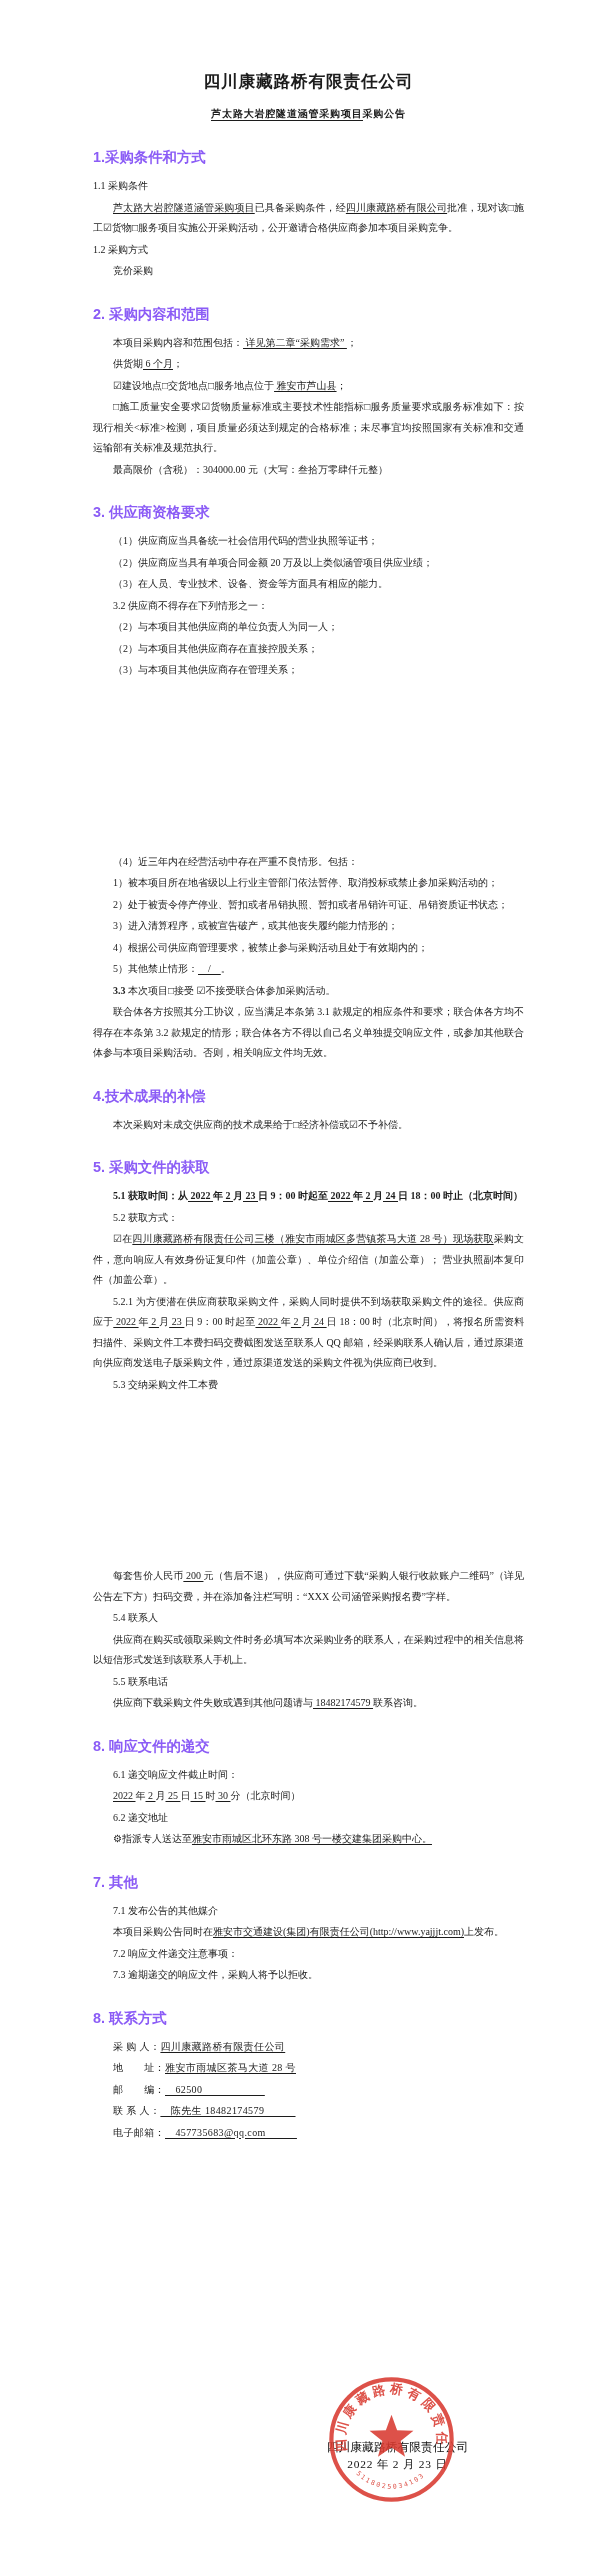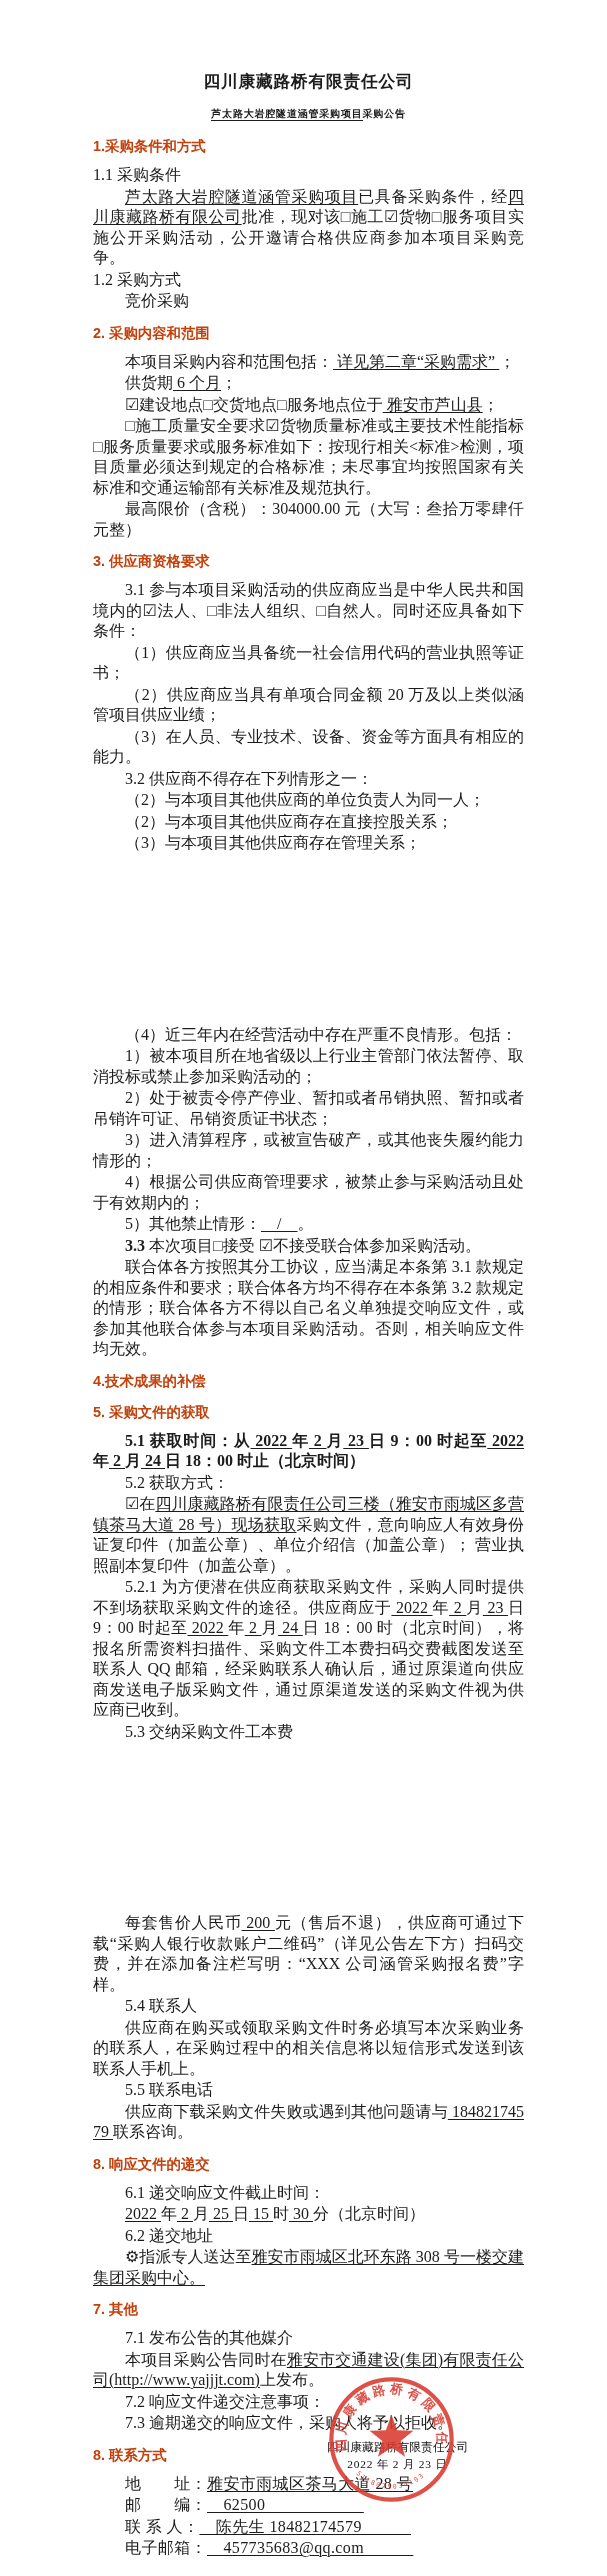--- a/index.html
+++ b/index.html
@@ -12,24 +12,24 @@
     text-align:center;font-family:"Liberation Sans","DejaVu Sans",sans-serif;
     font-weight:700;font-size:16.7px;line-height:23px;margin:0 0 10px 0;letter-spacing:0.8px;
   }
   .title2{
     text-align:center;font-family:"Liberation Sans","DejaVu Sans",sans-serif;
     font-weight:700;font-size:10px;line-height:22px;margin:0 0 6px 0;letter-spacing:0.8px;
   }
   .title2 .u-title{border-bottom:1.5px solid #1c1c1c;padding-bottom:0.8px;}
   .sec-h{
     font-family:"Liberation Sans","DejaVu Sans",sans-serif;font-weight:700;
-    font-size:14.4px;line-height:20px;margin:11px 0 9px 0;color:#c2410c;
+    font-size:14.4px;line-height:20px;margin:22px 0 9px 0;color:#8b5cf6;
   }
   .para{
-    font-size:16px;line-height:20.5px;margin:1px 0;text-align:justify;
+    font-size:10px;line-height:20.5px;margin:1px 0;text-align:justify;
     text-indent:2em;word-break:break-all;
   }
   .para.sub{text-indent:0;}
   .para.contact{text-indent:2em;letter-spacing:0.4px;}
   .pgbrk{margin-top:171px;}
   .u{text-decoration:underline;text-underline-offset:2.3px;text-decoration-thickness:0.8px;}
   .b{font-weight:700;}
   
   .signature{
     position:absolute;left:323px;top:2439px;width:149px;text-align:center;
@@ -58,39 +58,39 @@
       <section>
         <h2 class="sec-h">2. 采购内容和范围</h2>
         <p class="para"><span>本项目采购内容和范围包括：</span><span class="u"> 详见第二章“采购需求” </span><span>；</span></p>
         <p class="para"><span>供货期</span><span class="u"> 6 个月</span><span>；</span></p>
         <p class="para"><span>☑建设地点□交货地点□服务地点位于</span><span class="u"> 雅安市芦山县</span><span>；</span></p>
         <p class="para"><span>□施工质量安全要求☑货物质量标准或主要技术性能指标□服务质量要求或服务标准如下：按现行相关&lt;标准&gt;检测，项目质量必须达到规定的合格标准；未尽事宜均按照国家有关标准和交通运输部有关标准及规范执行。</span></p>
         <p class="para"><span>最高限价（含税）：304000.00 元（大写：叁拾万零肆仟元整）</span></p>
       </section>
       <section>
         <h2 class="sec-h">3.  供应商资格要求</h2>
-        <p class="para"><span>3.1 参与本项目采购活动的供应商应当是中华人民共和国境内的☑法人、□非法人组织、□自然人。同时还应具备如下条件：</span></p>
         <p class="para"><span>（1）供应商应当具备统一社会信用代码的营业执照等证书；</span></p>
         <p class="para"><span>（2）供应商应当具有单项合同金额 20 万及以上类似涵管项目供应业绩；</span></p>
         <p class="para"><span>（3）在人员、专业技术、设备、资金等方面具有相应的能力。</span></p>
         <p class="para"><span>3.2 供应商不得存在下列情形之一：</span></p>
         <p class="para"><span>（2）与本项目其他供应商的单位负责人为同一人；</span></p>
         <p class="para"><span>（2）与本项目其他供应商存在直接控股关系；</span></p>
         <p class="para"><span>（3）与本项目其他供应商存在管理关系；</span></p>
         <p class="para pgbrk"><span>（4）近三年内在经营活动中存在严重不良情形。包括：</span></p>
         <p class="para"><span>1）被本项目所在地省级以上行业主管部门依法暂停、取消投标或禁止参加采购活动的；</span></p>
         <p class="para"><span>2）处于被责令停产停业、暂扣或者吊销执照、暂扣或者吊销许可证、吊销资质证书状态；</span></p>
         <p class="para"><span>3）进入清算程序，或被宣告破产，或其他丧失履约能力情形的；</span></p>
         <p class="para"><span>4）根据公司供应商管理要求，被禁止参与采购活动且处于有效期内的；</span></p>
         <p class="para"><span>5）其他禁止情形：</span><span class="u">　/　</span><span>。</span></p>
         <p class="para"><span class="b">3.3 </span><span>本次项目□接受 ☑不接受联合体参加采购活动。</span></p>
         <p class="para"><span>联合体各方按照其分工协议，应当满足本条第 3.1 款规定的相应条件和要求；联合体各方均不得存在本条第 3.2 款规定的情形；联合体各方不得以自己名义单独提交响应文件，或参加其他联合体参与本项目采购活动。否则，相关响应文件均无效。</span></p>
       </section>
       <section>
         <h2 class="sec-h">4.技术成果的补偿</h2>
+        <p class="para"><span>本次采购对未成交供应商的技术成果给于□经济补偿或☑不予补偿。</span></p>
       </section>
       <section>
         <h2 class="sec-h">5. 采购文件的获取</h2>
         <p class="para"><span class="b">5.1 获取时间：从</span><span class="u b"> 2022 </span><span class="b">年</span><span class="u b"> 2 </span><span class="b">月</span><span class="u b"> 23 </span><span class="b">日 9：00 时起至</span><span class="u b"> 2022 </span><span class="b">年</span><span class="u b"> 2 </span><span class="b">月</span><span class="u b"> 24 </span><span class="b">日 18：00 时止（北京时间）</span></p>
         <p class="para"><span>5.2 获取方式：</span></p>
         <p class="para"><span>☑在</span><span class="u">四川康藏路桥有限责任公司三楼（雅安市雨城区多营镇茶马大道 28 号）现场获取</span><span>采购文件，意向响应人有效身份证复印件（加盖公章）、单位介绍信（加盖公章）； 营业执照副本复印件（加盖公章）。</span></p>
         <p class="para"><span>5.2.1 为方便潜在供应商获取采购文件，采购人同时提供不到场获取采购文件的途径。供应商应于</span><span class="u"> 2022 </span><span>年</span><span class="u"> 2 </span><span>月</span><span class="u"> 23 </span><span>日 9：00 时起至</span><span class="u"> 2022 </span><span>年</span><span class="u"> 2 </span><span>月</span><span class="u"> 24 </span><span>日 18：00 时（北京时间），将报名所需资料扫描件、采购文件工本费扫码交费截图发送至联系人 QQ 邮箱，经采购联系人确认后，通过原渠道向供应商发送电子版采购文件，通过原渠道发送的采购文件视为供应商已收到。</span></p>
         <p class="para"><span>5.3 交纳采购文件工本费</span></p>
         <p class="para pgbrk"><span>每套售价人民币</span><span class="u"> 200 </span><span>元（售后不退），供应商可通过下载“采购人银行收款账户二维码”（详见公告左下方）扫码交费，并在添加备注栏写明：“XXX 公司涵管采购报名费”字样。</span></p>
         <p class="para"><span>5.4 联系人</span></p>
@@ -107,20 +107,21 @@
       </section>
       <section>
         <h2 class="sec-h">7. 其他</h2>
         <p class="para"><span>7.1 发布公告的其他媒介</span></p>
         <p class="para"><span>本项目采购公告同时在</span><span class="u">雅安市交通建设(集团)有限责任公司(http://www.yajjjt.com)</span><span>上发布。</span></p>
         <p class="para"><span>7.2 响应文件递交注意事项：</span></p>
         <p class="para"><span>7.3 逾期递交的响应文件，采购人将予以拒收。</span></p>
       </section>
       <section>
         <h2 class="sec-h">8. 联系方式</h2>
+        <p class="para contact"><span>采 购 人：</span><span class="u">四川康藏路桥有限责任公司</span></p>
         <p class="para contact"><span>地　　址：</span><span class="u">雅安市雨城区茶马大道 28 号</span></p>
         <p class="para contact"><span>邮　　编：</span><span class="u">　62500　　　　　　</span></p>
         <p class="para contact"><span>联 系 人：</span><span class="u">　陈先生 18482174579　　　</span></p>
         <p class="para contact"><span>电子邮箱：</span><span class="u">　457735683@qq.com　　　</span></p>
       </section>
     </div>
 </div>
 
 <div class="signature">
   <div>四川康藏路桥有限责任公司</div>

